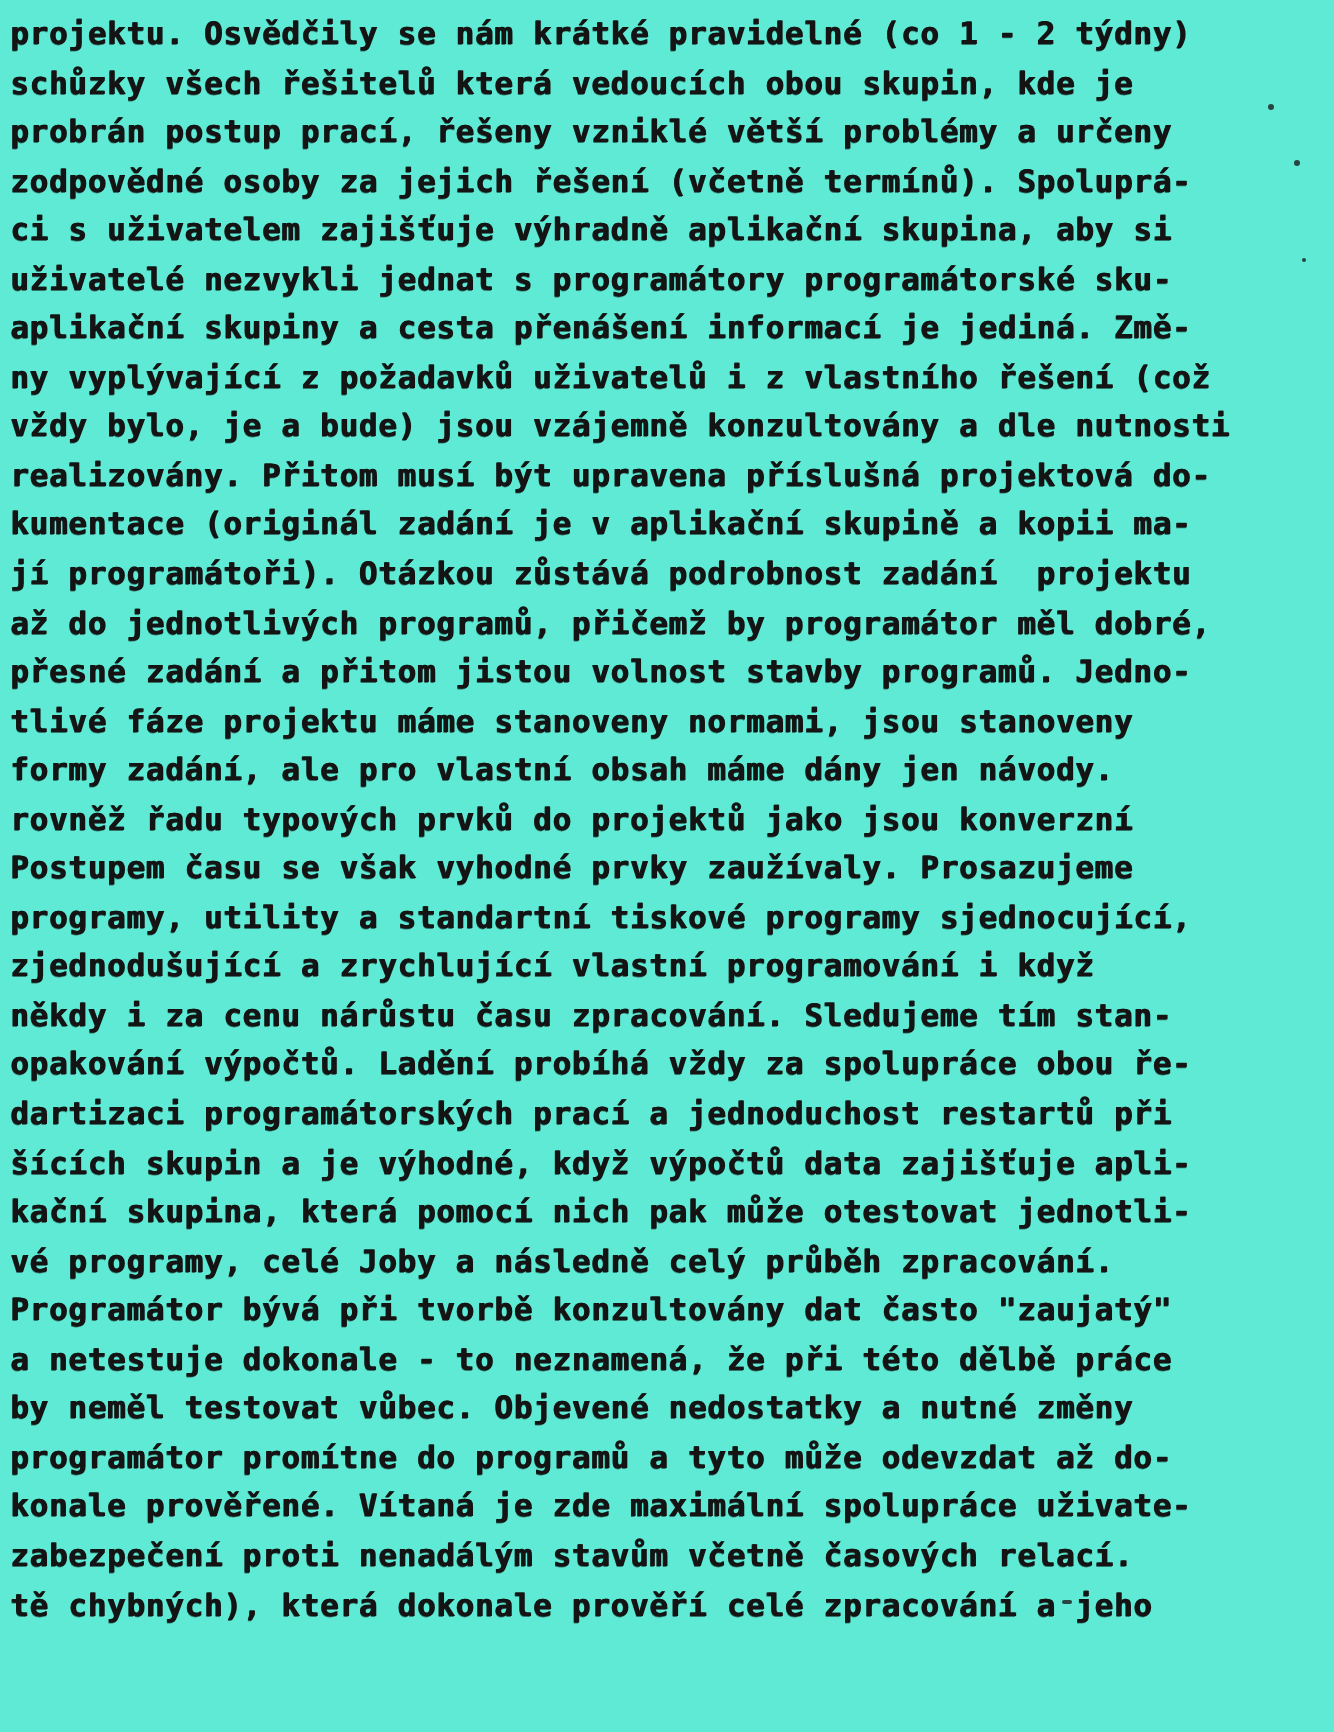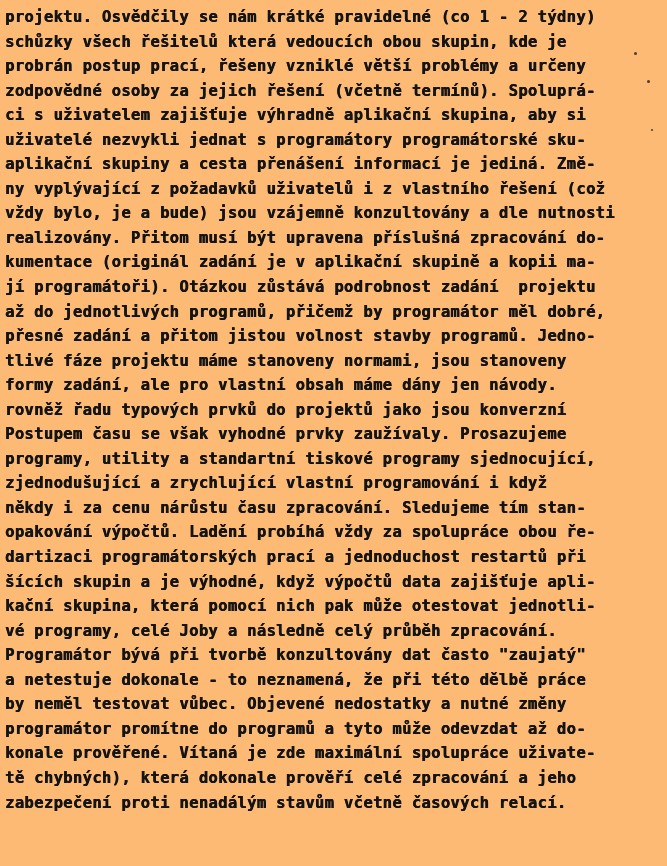--- a/index.html
+++ b/index.html
@@ -4,21 +4,21 @@
 <style>
   html, body {
     margin: 0;
     padding: 0;
     background: #ffffff;
   }
   .scan-page {
     position: relative;
     width: 667px;
     height: 866px;
-    background: #fdba74;
+    background: #5eead4;
     overflow: hidden;
     font-family: "DejaVu Sans Mono", monospace;
   }
   .page-text {
     position: absolute;
     top: 5px;
     left: 5px;
     right: 0;
   }
   .line {
@@ -52,21 +52,21 @@
   <div class="page-text">
       <div class="line">projektu. Osvědčily se nám krátké pravidelné (co 1 - 2 týdny)</div>
       <div class="line">schůzky všech řešitelů která vedoucích obou skupin, kde je</div>
       <div class="line">probrán postup prací, řešeny vzniklé větší problémy a určeny</div>
       <div class="line">zodpovědné osoby za jejich řešení (včetně termínů). Spoluprá-</div>
       <div class="line">ci s uživatelem zajišťuje výhradně aplikační skupina, aby si</div>
       <div class="line">uživatelé nezvykli jednat s programátory programátorské sku-</div>
       <div class="line">aplikační skupiny a cesta přenášení informací je jediná. Změ-</div>
       <div class="line">ny vyplývající z požadavků uživatelů i z vlastního řešení (což</div>
       <div class="line">vždy bylo, je a bude) jsou vzájemně konzultovány a dle nutnosti</div>
-      <div class="line">realizovány. Přitom musí být upravena příslušná zpracování do-</div>
+      <div class="line">realizovány. Přitom musí být upravena příslušná projektová do-</div>
       <div class="line">kumentace (originál zadání je v aplikační skupině a kopii ma-</div>
       <div class="line">jí programátoři). Otázkou zůstává podrobnost zadání  projektu</div>
       <div class="line">až do jednotlivých programů, přičemž by programátor měl dobré,</div>
       <div class="line">přesné zadání a přitom jistou volnost stavby programů. Jedno-</div>
       <div class="line">tlivé fáze projektu máme stanoveny normami, jsou stanoveny</div>
       <div class="line">formy zadání, ale pro vlastní obsah máme dány jen návody.</div>
       <div class="line">rovněž řadu typových prvků do projektů jako jsou konverzní</div>
       <div class="line">Postupem času se však vyhodné prvky zaužívaly. Prosazujeme</div>
       <div class="line">programy, utility a standartní tiskové programy sjednocující,</div>
       <div class="line">zjednodušující a zrychlující vlastní programování i když</div>
@@ -74,20 +74,20 @@
       <div class="line">opakování výpočtů. Ladění probíhá vždy za spolupráce obou ře-</div>
       <div class="line">dartizaci programátorských prací a jednoduchost restartů při</div>
       <div class="line">šících skupin a je výhodné, když výpočtů data zajišťuje apli-</div>
       <div class="line">kační skupina, která pomocí nich pak může otestovat jednotli-</div>
       <div class="line">vé programy, celé Joby a následně celý průběh zpracování.</div>
       <div class="line">Programátor bývá při tvorbě konzultovány dat často "zaujatý"</div>
       <div class="line">a netestuje dokonale - to neznamená, že při této dělbě práce</div>
       <div class="line">by neměl testovat vůbec. Objevené nedostatky a nutné změny</div>
       <div class="line">programátor promítne do programů a tyto může odevzdat až do-</div>
       <div class="line">konale prověřené. Vítaná je zde maximální spolupráce uživate-</div>
+      <div class="line">zabezpečení proti nenadálým stavům včetně časových relací.</div>
       <div class="line">tě chybných), která dokonale prověří celé zpracování a jeho</div>
-      <div class="line">zabezpečení proti nenadálým stavům včetně časových relací.</div>
     </div>
   <div class="speck s1"></div>
   <div class="speck s2"></div>
   <div class="speck s3"></div>
   <div class="speck s4"></div>
 </div>
 
 </body></html>

